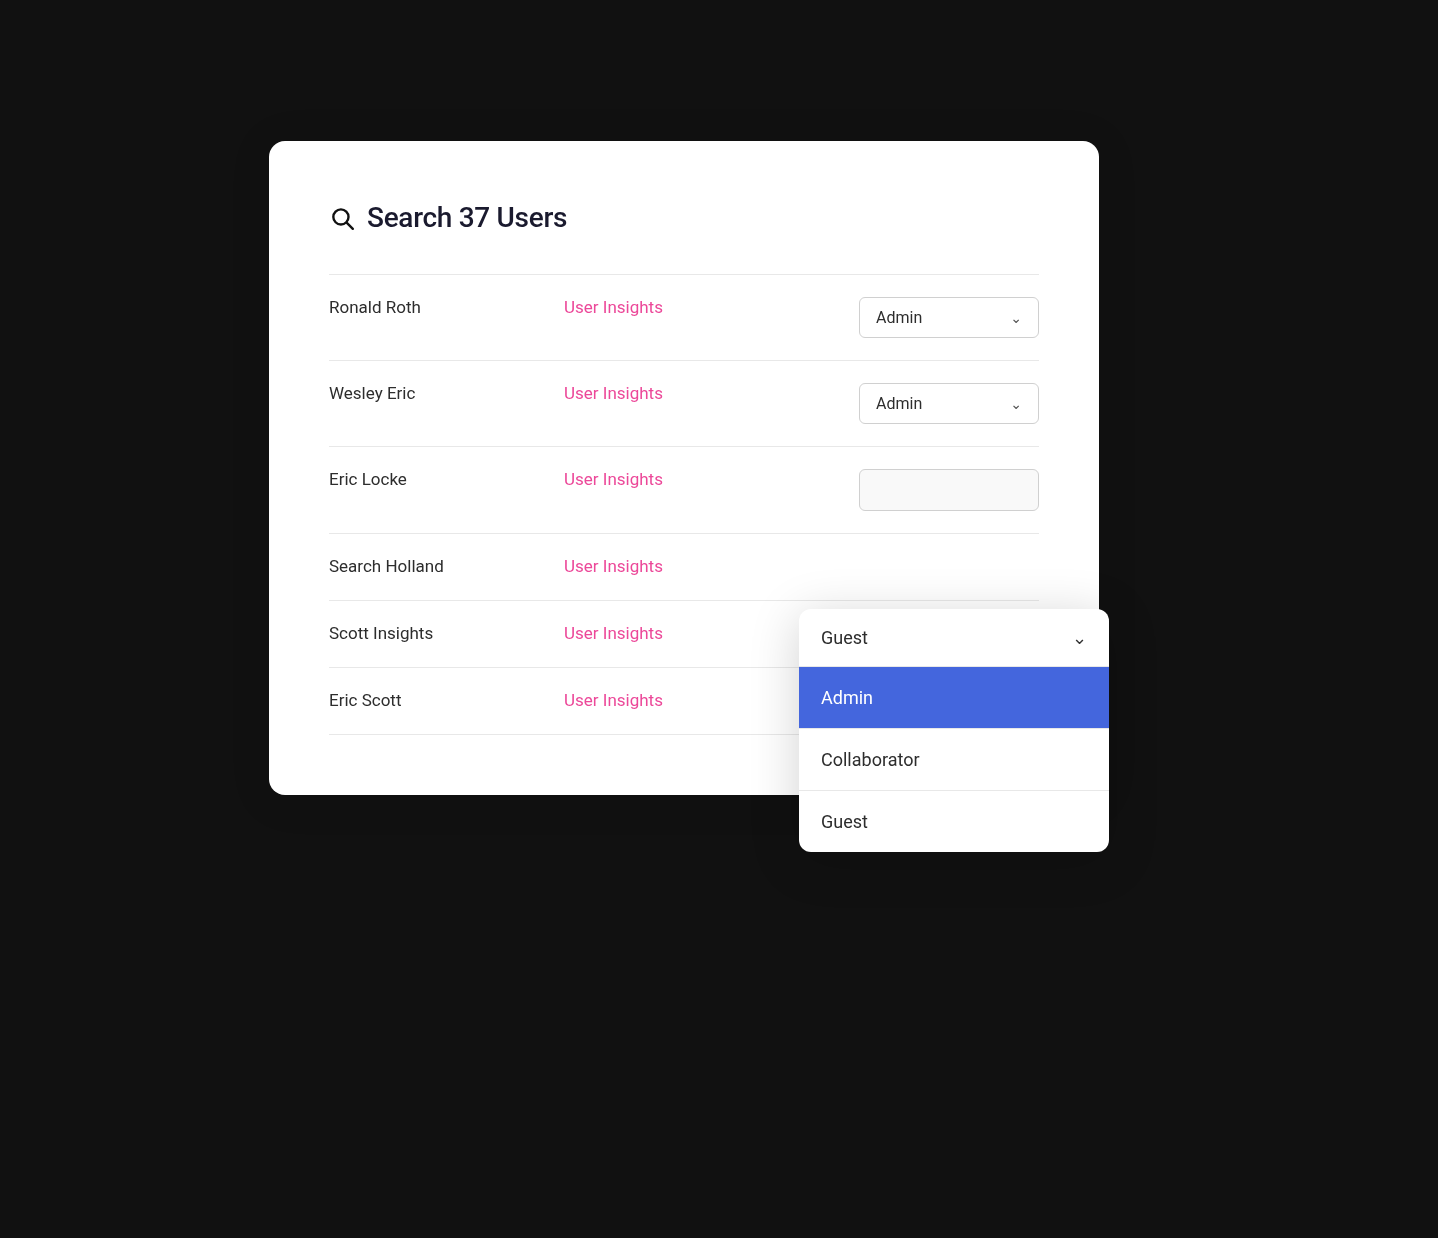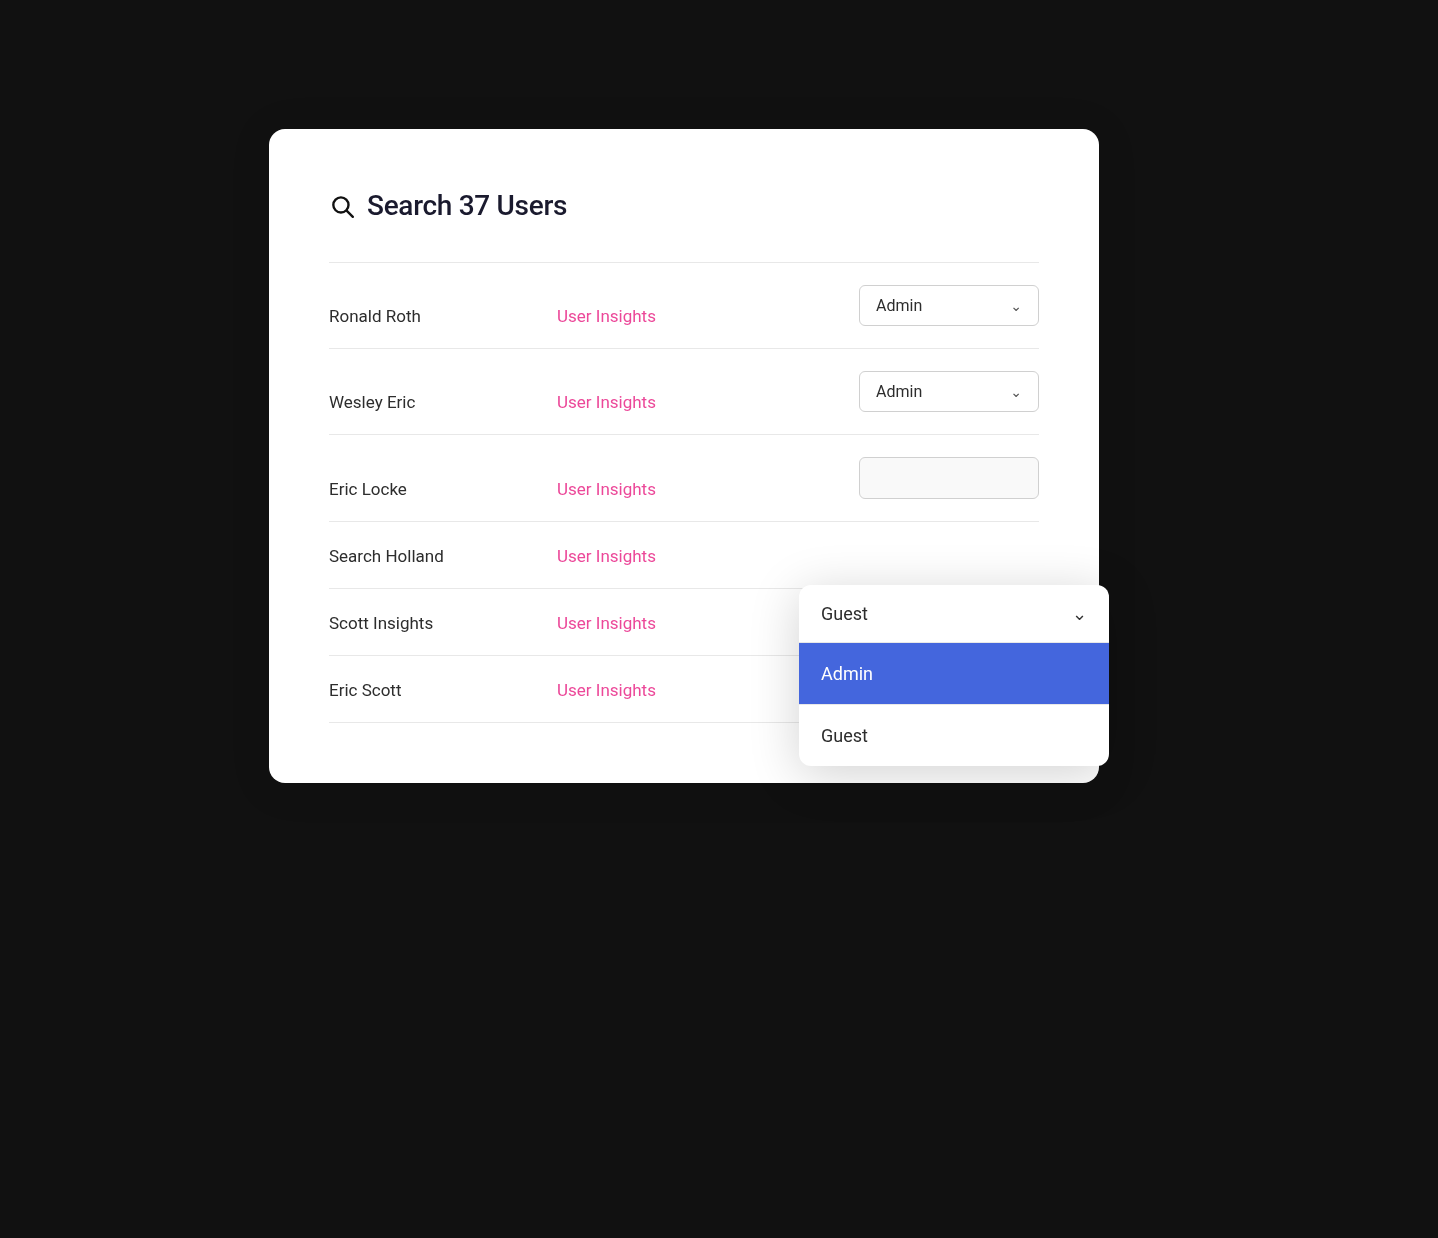--- a/index.html
+++ b/index.html
@@ -16,21 +16,21 @@
 
     .scene {
       position: relative;
       width: 900px;
       height: 980px;
     }
 
     
     .main-card {
       position: absolute;
-      top: 0;
+      top: 12px;
       left: 0;
       width: 830px;
       background: #fff;
       border-radius: 16px;
       padding: 60px 60px 60px 60px;
       box-shadow: 0 4px 40px rgba(0,0,0,0.12);
     }
 
     .search-header {
       display: flex;
@@ -50,24 +50,24 @@
       color: #1a1a2e;
       letter-spacing: -0.3px;
     }
 
     .user-list {
       width: 100%;
     }
 
     .user-row {
       display: flex;
-      align-items: flex-end;
+      align-items: flex-start;
       padding: 22px 0;
       border-bottom: 1px solid #e8e8e8;
-      gap: 8px;
+      gap: 15px;
     }
 
     .user-row:first-child {
       border-top: 1px solid #e8e8e8;
     }
 
     .user-name {
       flex: 0 0 220px;
       font-size: 17px;
       color: #2d2d2d;
@@ -108,21 +108,21 @@
     }
 
     
     .user-row.no-dropdown .role-dropdown {
       visibility: hidden;
     }
 
     
     .dropdown-card {
       position: absolute;
-      top: 456px;
+      top: 480px;
       left: 530px;
       width: 310px;
       background: #fff;
       border-radius: 12px;
       box-shadow: 0 8px 50px rgba(0,0,0,0.18);
       overflow: hidden;
       z-index: 10;
     }
 
     .dropdown-header-row {
@@ -241,20 +241,23 @@
 
     <div class="dropdown-header-row">
       <span>Guest</span>
       <span class="dropdown-chevron">⌄</span>
     </div>
 
     <div class="dropdown-option selected">
       <span>Admin</span>
     </div>
 
+    <div class="dropdown-option">
+      <span>Collaborator</span>
+    </div>
 
     <div class="dropdown-option">
       <span>Guest</span>
     </div>
 
   </div>
 
 </div>
 
 </body></html>

